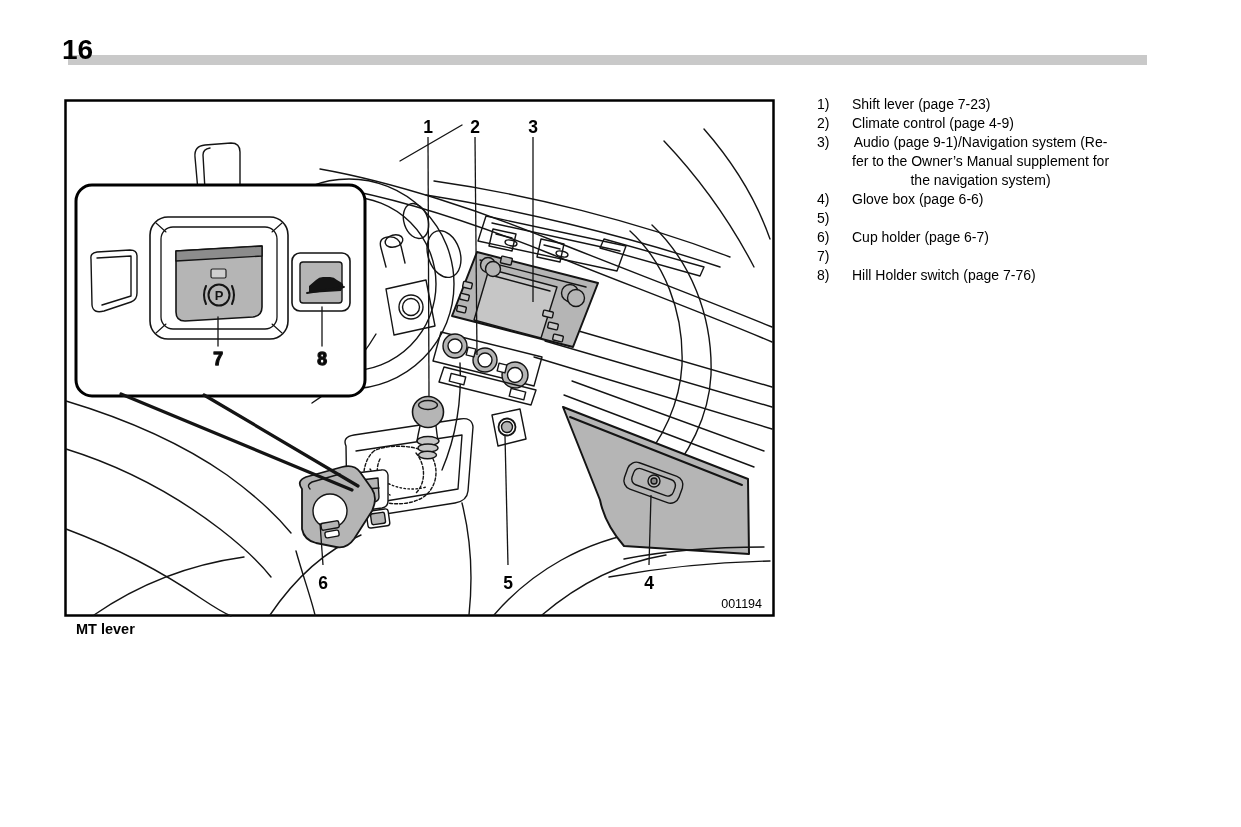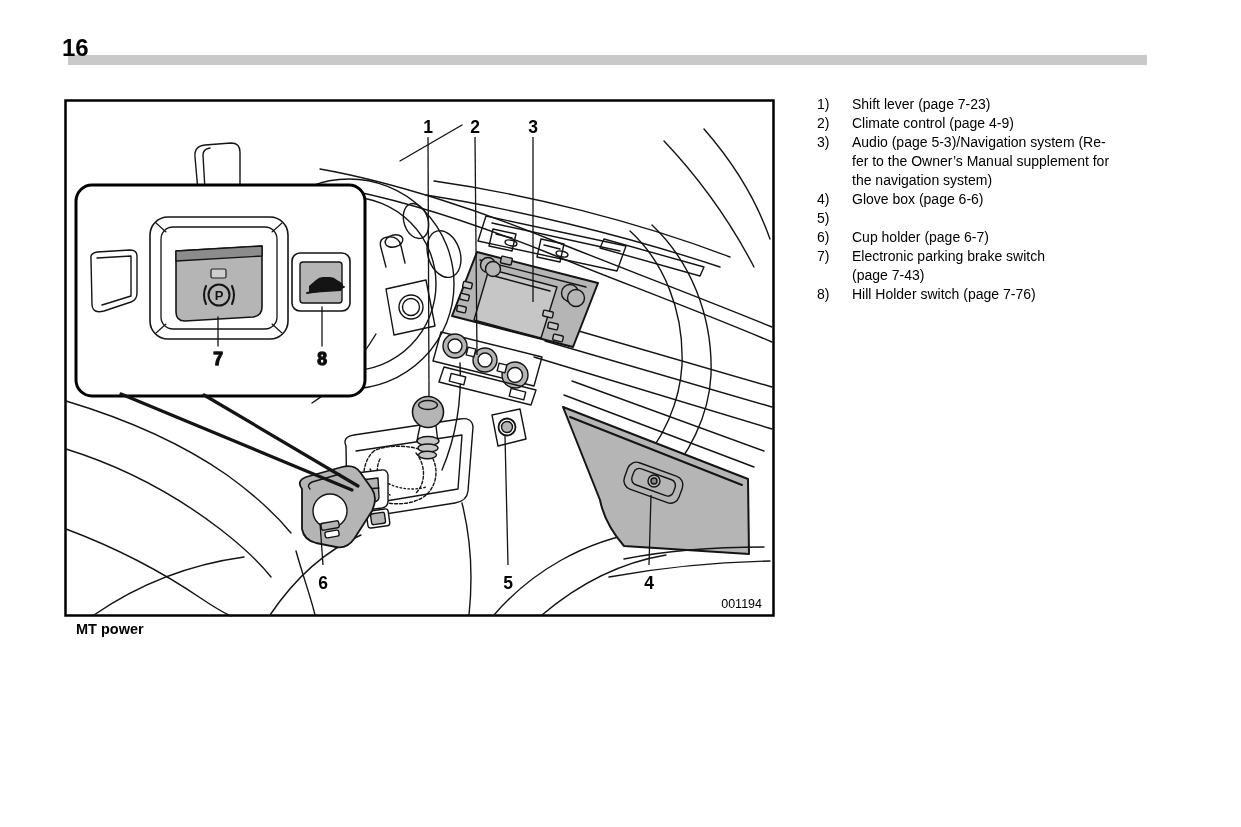--- a/index.html
+++ b/index.html
@@ -1,25 +1,25 @@
 <!DOCTYPE html>
 <html><head>
 <meta charset="utf-8">
 <style>
   html,body{margin:0;padding:0;background:#ffffff;}
   body{width:1241px;height:827px;position:relative;font-family:"Liberation Sans",sans-serif;color:#000;overflow:hidden;}
-  .page-number{position:absolute;left:62px;top:34px;font-size:24px;font-weight:bold;z-index:2;}
+  .page-number{position:absolute;left:62px;top:34px;font-size:28px;font-weight:bold;z-index:2;}
   .header-bar{position:absolute;left:68px;top:55px;width:1079px;height:10px;background:#c9c9c9;z-index:1;}
   .figure-frame{position:absolute;left:64px;top:99px;width:711px;height:518px;}
   .figure-frame svg{display:block;width:711px;height:518px;}
   .figure-caption{position:absolute;left:76px;top:621px;font-size:14.5px;font-weight:bold;}
   .legend{position:absolute;left:817px;top:95px;width:424px;font-size:14px;line-height:19px;}
   .legend-item{display:flex;}
   .legend-num{width:35px;flex:none;}
-  .legend-text{white-space:pre-line;}
+  .legend-text{white-space:pre-line;text-align:center;}
   svg text{font-family:"Liberation Sans",sans-serif;}
   .callout{font-size:17.5px;font-weight:bold;fill:#000;}
   .figcode{font-size:12.5px;fill:#000;}
 </style>
 </head>
 <body>
 
 <div class="page-number">16</div>
 <div class="header-bar"></div>
 
@@ -234,50 +234,48 @@
       <path d="M258,208 L258,247" stroke-width="1.3"></path>
     </g>
     <text class="callout" x="154" y="266" text-anchor="middle">7</text>
     <text class="callout" x="258" y="266" text-anchor="middle">8</text>
     <path d="M57,295 L288,391" stroke-width="3.2"></path>
     <path d="M140,296 L294,387" stroke-width="3.2"></path>
   </g>
 </svg>
 </div>
 
-<div class="figure-caption">MT power</div>
+<div class="figure-caption">MT lever</div>
 
 <div class="legend">
   <div class="legend-item">
     <span class="legend-num">1)</span>
     <span class="legend-text">Shift lever (page 7-23)</span>
   </div>
   <div class="legend-item">
     <span class="legend-num">2)</span>
     <span class="legend-text">Climate control (page 4-9)</span>
   </div>
   <div class="legend-item">
     <span class="legend-num">3)</span>
-    <span class="legend-text">Audio (page 5-3)/Navigation system (Re-
+    <span class="legend-text">Audio (page 9-1)/Navigation system (Re-
 fer to the Owner’s Manual supplement for
 the navigation system)</span>
   </div>
   <div class="legend-item">
     <span class="legend-num">4)</span>
     <span class="legend-text">Glove box (page 6-6)</span>
   </div>
   <div class="legend-item">
     <span class="legend-num">5)</span>
   </div>
   <div class="legend-item">
     <span class="legend-num">6)</span>
     <span class="legend-text">Cup holder (page 6-7)</span>
   </div>
   <div class="legend-item">
     <span class="legend-num">7)</span>
-    <span class="legend-text">Electronic parking brake switch
-(page 7-43)</span>
   </div>
   <div class="legend-item">
     <span class="legend-num">8)</span>
     <span class="legend-text">Hill Holder switch (page 7-76)</span>
   </div>
 </div>
 
 </body></html>

